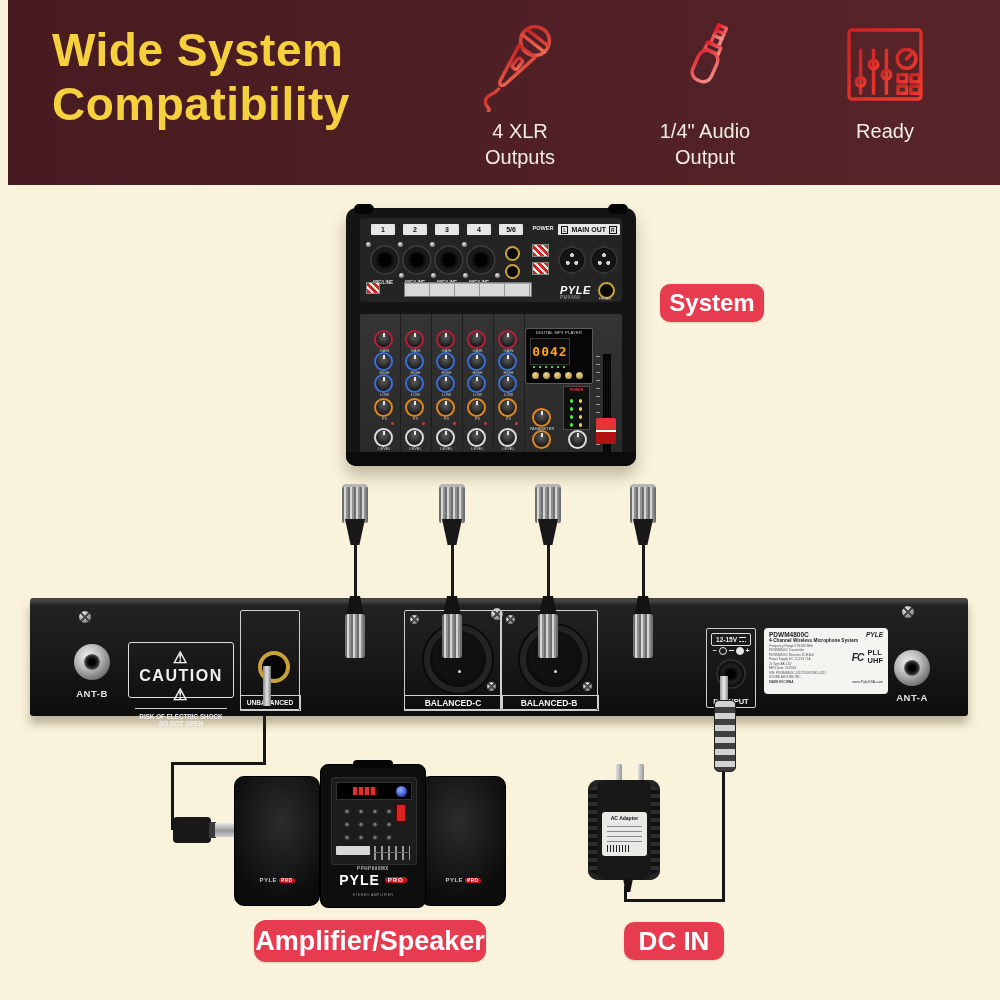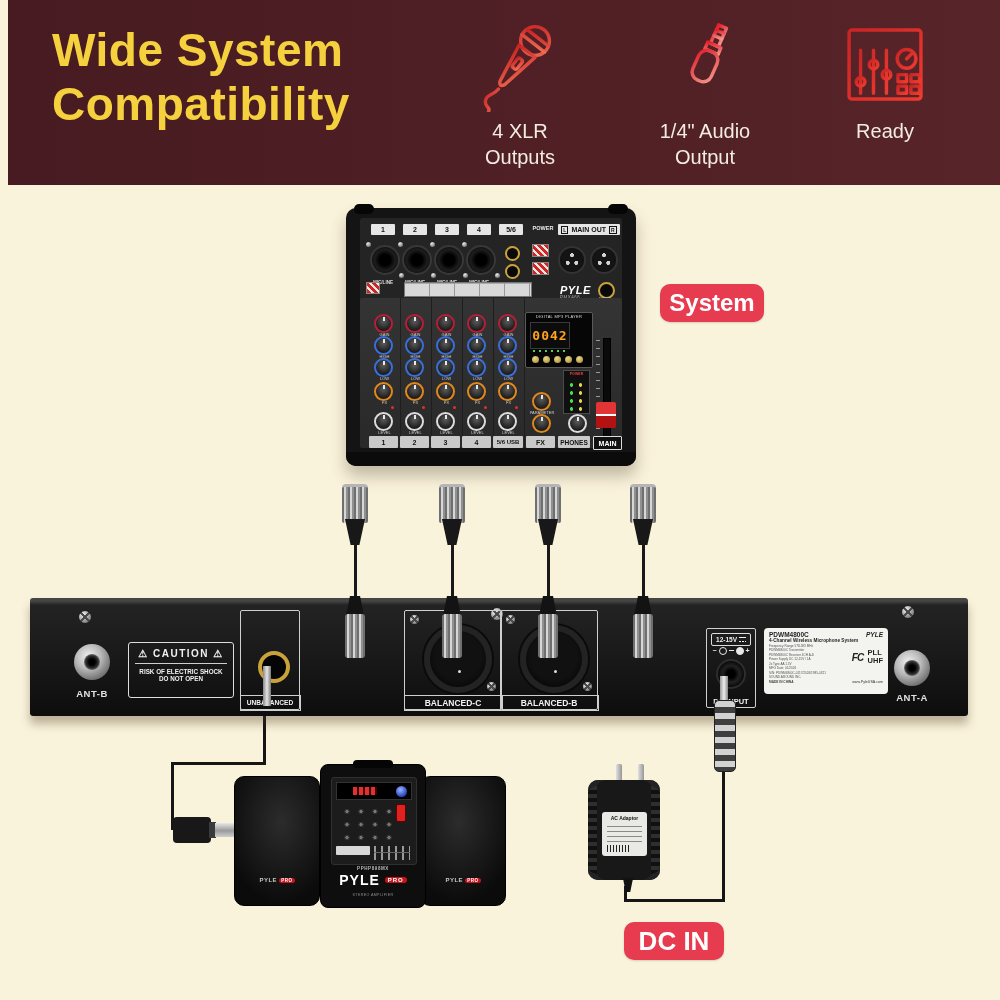--- a/index.html
+++ b/index.html
@@ -39,21 +39,21 @@
            background:repeating-linear-gradient(45deg,#d22626 0 3px,#f0e8e0 3px 5px);}
   .xlrm{position:absolute;width:24px;height:24px;border-radius:50%;top:28px;border:2px solid #333;
         background:radial-gradient(circle 2px at 50% 30%,#d5d5d5 0 1.8px,transparent 2.2px),
                    radial-gradient(circle 2px at 32% 62%,#d5d5d5 0 1.8px,transparent 2.2px),
                    radial-gradient(circle 2px at 68% 62%,#d5d5d5 0 1.8px,transparent 2.2px),
                    radial-gradient(circle at 50% 50%,#141414 0 60%,#000);}
   .fx-table{position:absolute;left:44px;top:64px;width:126px;height:13px;background:#d9d9d9;
             border:1px solid #777;
             background-image:repeating-linear-gradient(90deg,transparent 0 24px,#999 24px 25px),
                              linear-gradient(#aaa 0 1px,transparent 1px);}
-  .mx-front{position:absolute;left:14px;top:90px;width:262px;height:150px;
+  .mx-front{position:absolute;left:14px;top:106px;width:262px;height:150px;
             background:linear-gradient(180deg,#343434,#292929);border-radius:2px;}
   .strip{position:absolute;top:0;width:31px;height:150px;border-right:1px solid #1e1e1e;}
   .knob{position:absolute;left:5px;width:15px;height:15px;border-radius:50%;
         background:radial-gradient(circle at 50% 36%,#5c5c5c,#1b1b1b 72%);}
   .knob::after{content:"";position:absolute;left:50%;top:1px;width:2px;height:4px;margin-left:-1px;background:#e8e8e8;}
   .k-red{border:2.5px solid #b32038;} .k-blue{border:2.5px solid #3a6fd8;}
   .k-orange{border:2.5px solid #e0881e;} .k-white{border:2.5px solid #dcdcdc;}
   .klb{position:absolute;left:0;width:100%;text-align:center;font-size:4px;color:#cfcfcf;}
   .peak{position:absolute;left:22px;width:3px;height:3px;border-radius:50%;background:#e03030;}
   .botlbl{position:absolute;top:138px;height:12px;background:#c9c9c9;color:#111;font-size:7px;
@@ -458,21 +458,21 @@
 
   <div class="rack">
     <div class="screw" style="left:49px;top:13px;width:12px;height:12px;"></div>
     <div class="screw" style="left:461px;top:10px;width:12px;height:12px;"></div>
     <div class="screw" style="left:872px;top:8px;width:12px;height:12px;"></div>
 
     <div class="bnc" style="left:44px;top:46px;"></div>
     <div class="rk-lbl" style="left:34px;top:90px;width:56px;font-size:9.5px;">ANT-B</div>
 
     <div class="caution">
-      <div style="margin-top:5px;font-size:10px;font-weight:700;letter-spacing:1.5px;">
+      <div style="margin-top:5px;font-size:16px;font-weight:700;letter-spacing:1.5px;">
         <span>⚠</span>
         <span>CAUTION</span>
         <span>⚠</span>
       </div>
       <div style="margin:4px 6px 0;border-top:1px solid #cfcfcf;"></div>
       <div style="margin-top:4px;font-size:6.3px;font-weight:700;">RISK OF ELECTRIC SHOCK</div>
       <div style="font-size:6.3px;font-weight:700;">DO NOT OPEN</div>
     </div>
 
     <div class="wbox" style="left:210px;top:12px;width:58px;height:98px;">
@@ -578,20 +578,21 @@
       <div class="amp-eq"></div>
     </div>
     <div class="amp-model">PPHP898MX</div>
     <div class="amp-logo">
       <span>PYLE</span>
       <span class="pro-pill" style="font-size:6px;border-radius:7px;padding:0 3px;vertical-align:3px;">PRO</span>
     </div>
     <div class="amp-sub">STEREO AMPLIFIER</div>
   </div>
 
+  <div class="badge" style="left:254px;top:920px;width:232px;height:42px;font-size:27px;border-radius:12px;">Amplifier/Speaker</div>
 
   <div class="dc-shaft"></div>
   <div class="dc-plug"></div>
   <div class="wire" style="left:722px;top:768px;width:3px;height:134px;"></div>
   <div class="wire" style="left:624px;top:899px;width:101px;height:3px;"></div>
   <div class="wire" style="left:624px;top:886px;width:3px;height:16px;"></div>
 
   <div class="prong" style="left:616px;top:764px;"></div>
   <div class="prong" style="left:638px;top:764px;"></div>
   <div class="adapter">

